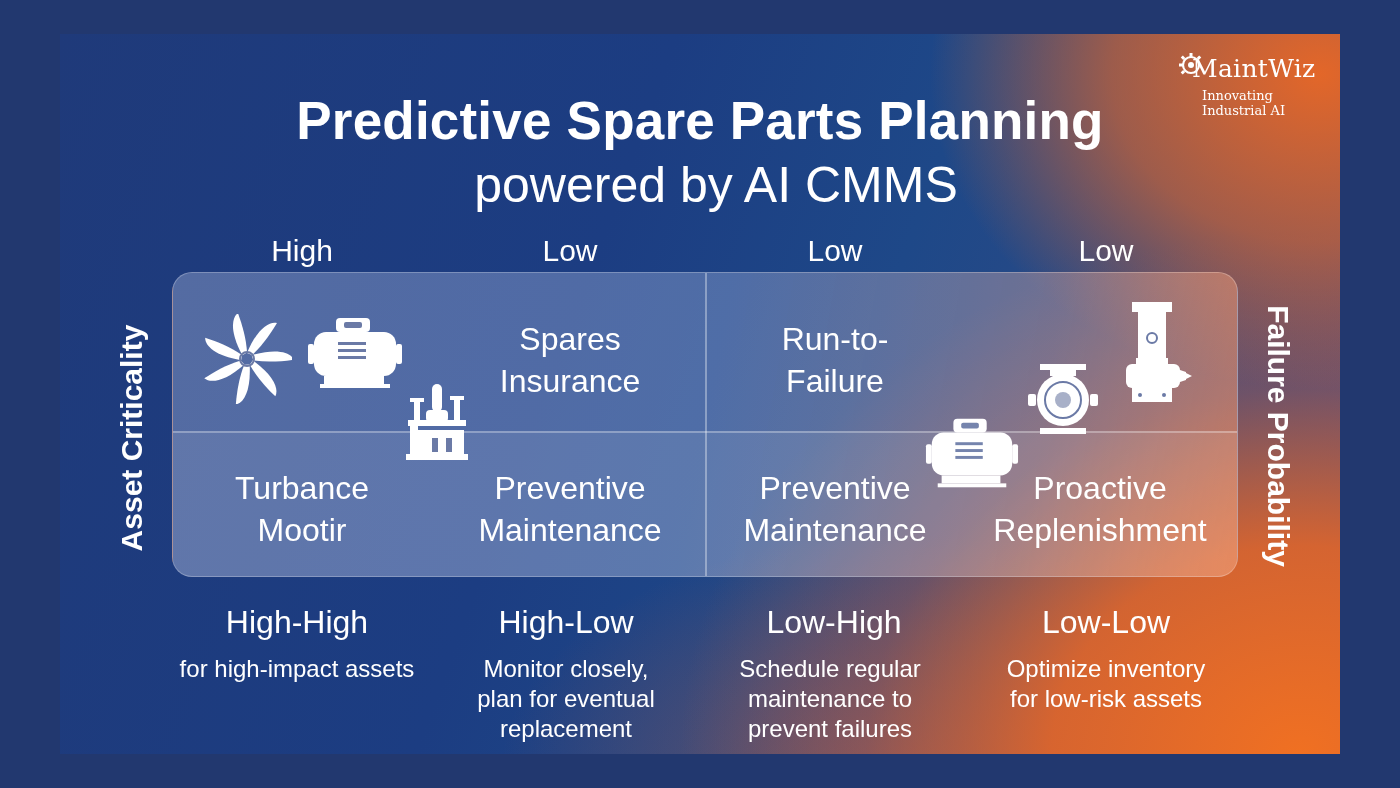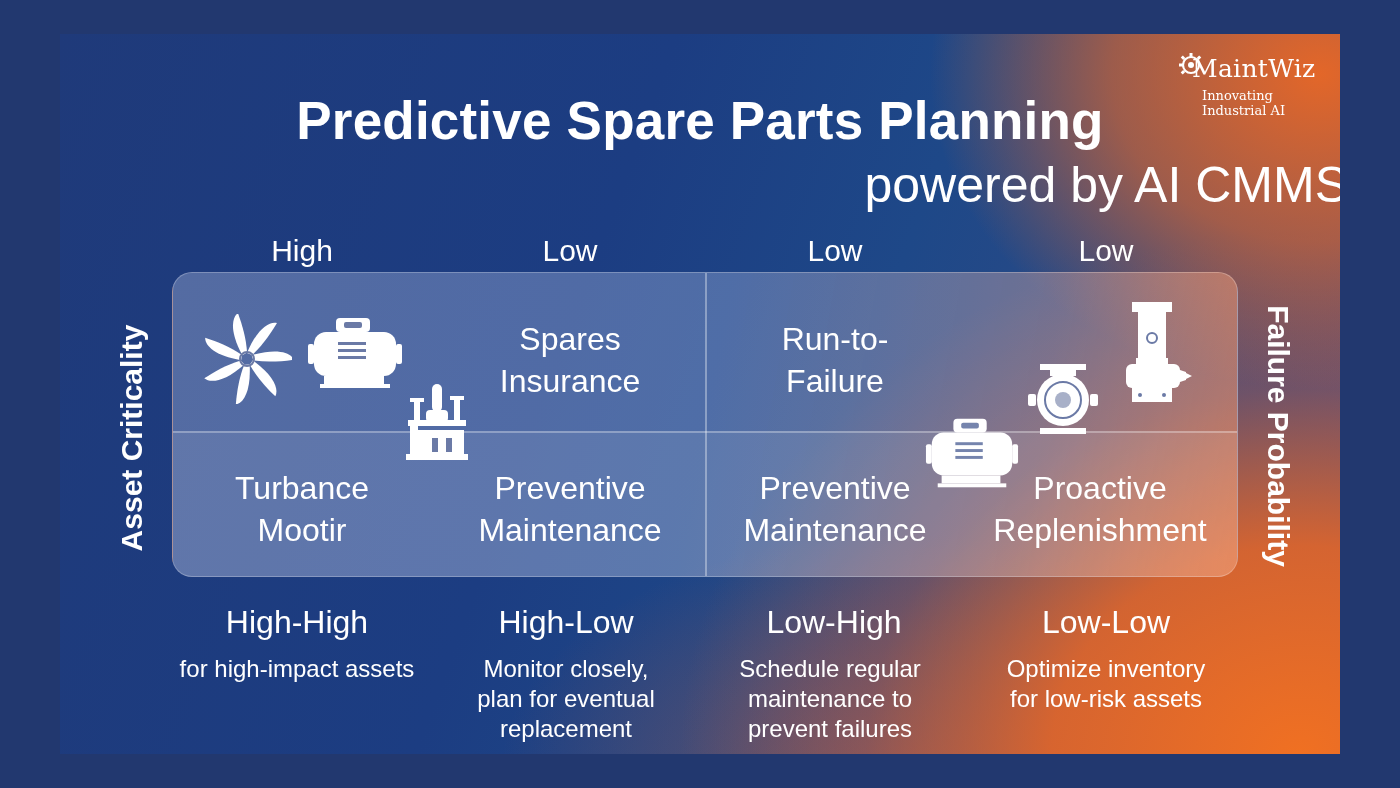--- a/index.html
+++ b/index.html
@@ -17,21 +17,21 @@
       radial-gradient(ellipse 520px 420px at 1260px 40px, rgba(236,104,36,0.95) 0%, rgba(236,104,36,0.6) 40%, rgba(236,104,36,0) 75%),
       radial-gradient(ellipse 620px 520px at 1240px 720px, rgba(240,112,34,1) 0%, rgba(236,104,36,0.85) 40%, rgba(200,95,60,0.35) 70%, rgba(236,104,36,0) 100%),
       radial-gradient(ellipse 500px 300px at 840px 740px, rgba(180,90,70,0.55) 0%, rgba(180,90,70,0) 80%),
       linear-gradient(110deg, #1f3a7a 0%, #1c3d82 40%, #1e4888 60%, #2a4a86 75%, #5a4e78 100%);
   }
   .title1 {
     position: absolute; left: 0; width: 1280px; top: 56px; text-align: center;
     font-size: 53px; font-weight: 700; letter-spacing: 0.2px;
   }
   .title2 {
-    position: absolute; left: 8px; width: 1280px; top: 122px; text-align: right;
+    position: absolute; left: 16px; width: 1280px; top: 122px; text-align: center;
     font-size: 50px; font-weight: 400;
   }
   .logo { position: absolute; left: 1118px; top: 10px; width: 160px; height: 60px; }
   .logo-name {
     position: absolute; left: 14px; top: 10px;
     font-family: "DejaVu Serif", serif; font-size: 25px; color: #fff; letter-spacing: 0.3px;
   }
   .logo-tag {
     position: absolute; left: 24px; top: 44px;
     font-family: "DejaVu Serif", serif; font-size: 13px; color: #fff;

